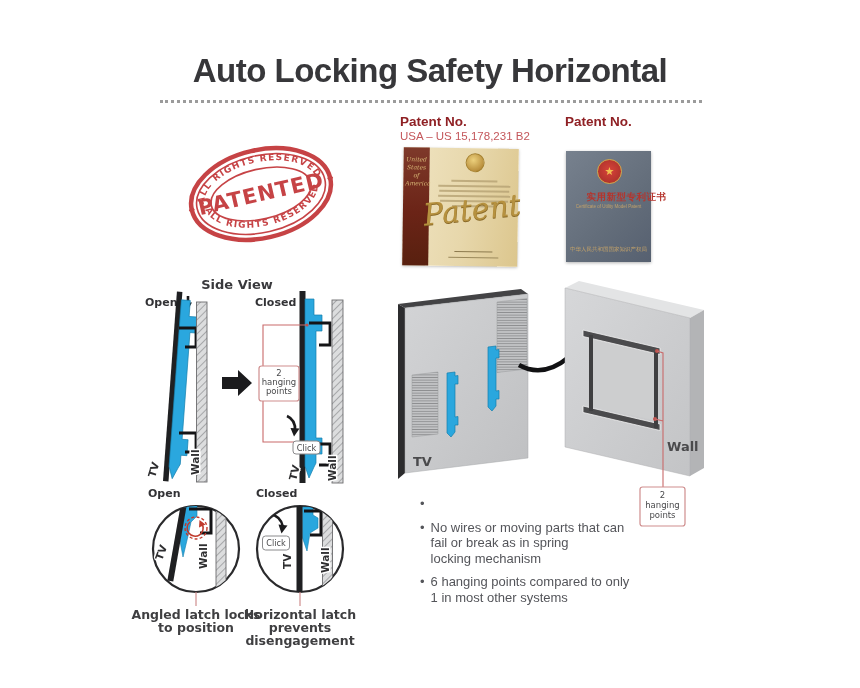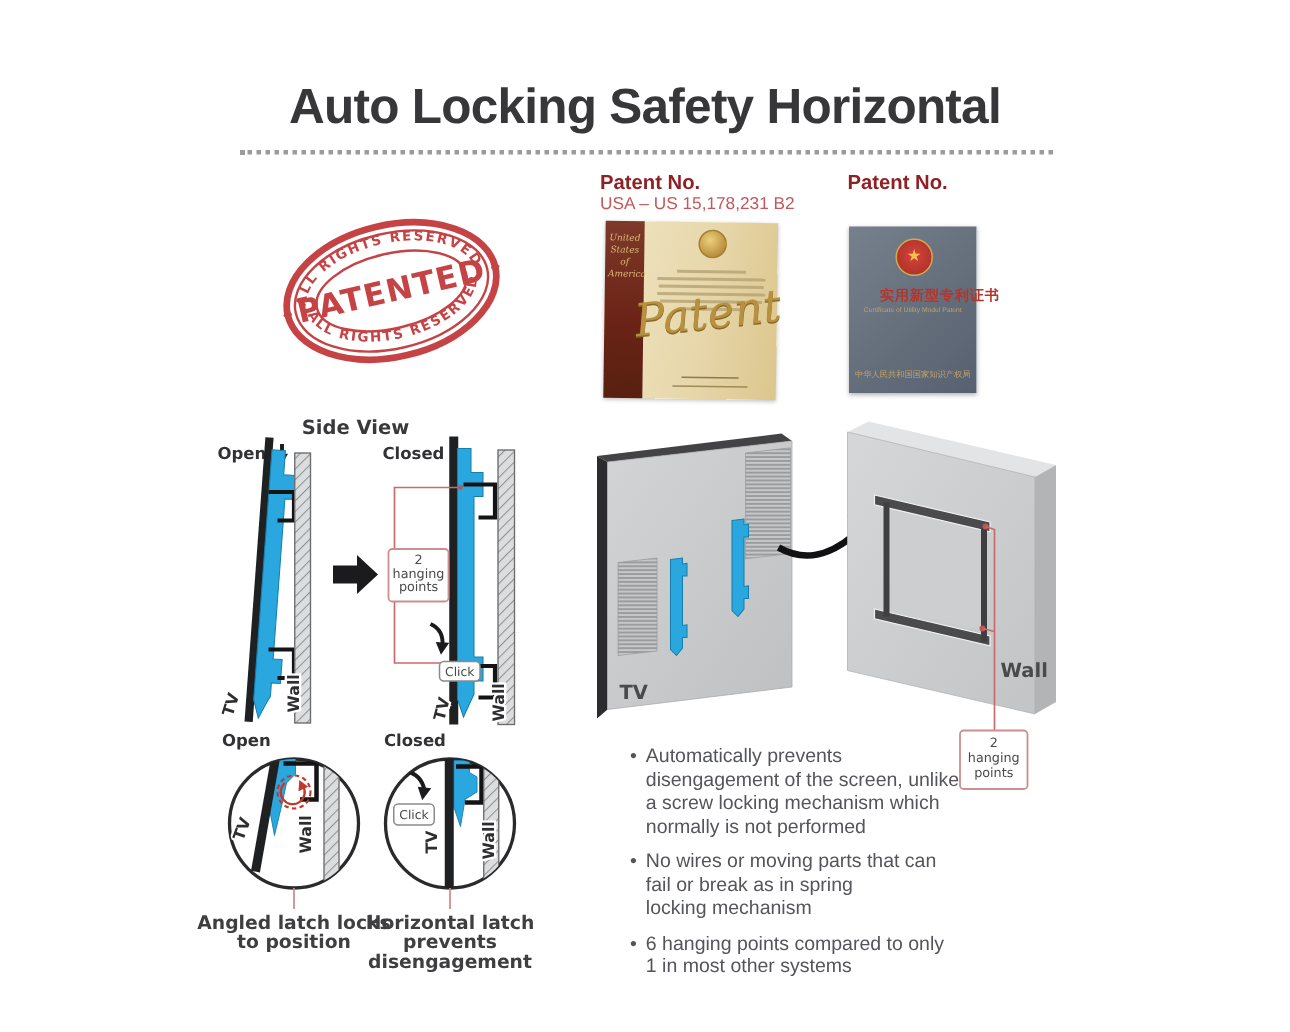--- a/index.html
+++ b/index.html
@@ -295,24 +295,20 @@
     <path d="M262,71 L268,73 L268,207 M260,139 L268,141" fill="none" stroke="#c96a6a" stroke-width="1.1"></path>
     <rect x="245" y="207" width="45" height="39" rx="2.5" fill="#ffffff" stroke="#cf8e8e" stroke-width="1.2"></rect>
     <text class="ann-text" x="267.5" y="218" text-anchor="middle">2</text>
     <text class="ann-text" x="267.5" y="228" text-anchor="middle">hanging</text>
     <text class="ann-text" x="267.5" y="238" text-anchor="middle">points</text>
   </svg>
 
   <div class="bullets">
     <div class="bullet-row">
       <span class="bullet-mark">•</span>
-      <span class="bullet-text">Automatically prevents
-disengagement of the screen, unlike
-a screw locking mechanism which
-normally is not performed</span>
     </div>
     <div class="bullet-row">
       <span class="bullet-mark">•</span>
       <span class="bullet-text">No wires or moving parts that can
 fail or break as in spring
 locking mechanism</span>
     </div>
     <div class="bullet-row">
       <span class="bullet-mark">•</span>
       <span class="bullet-text">6 hanging points compared to only

